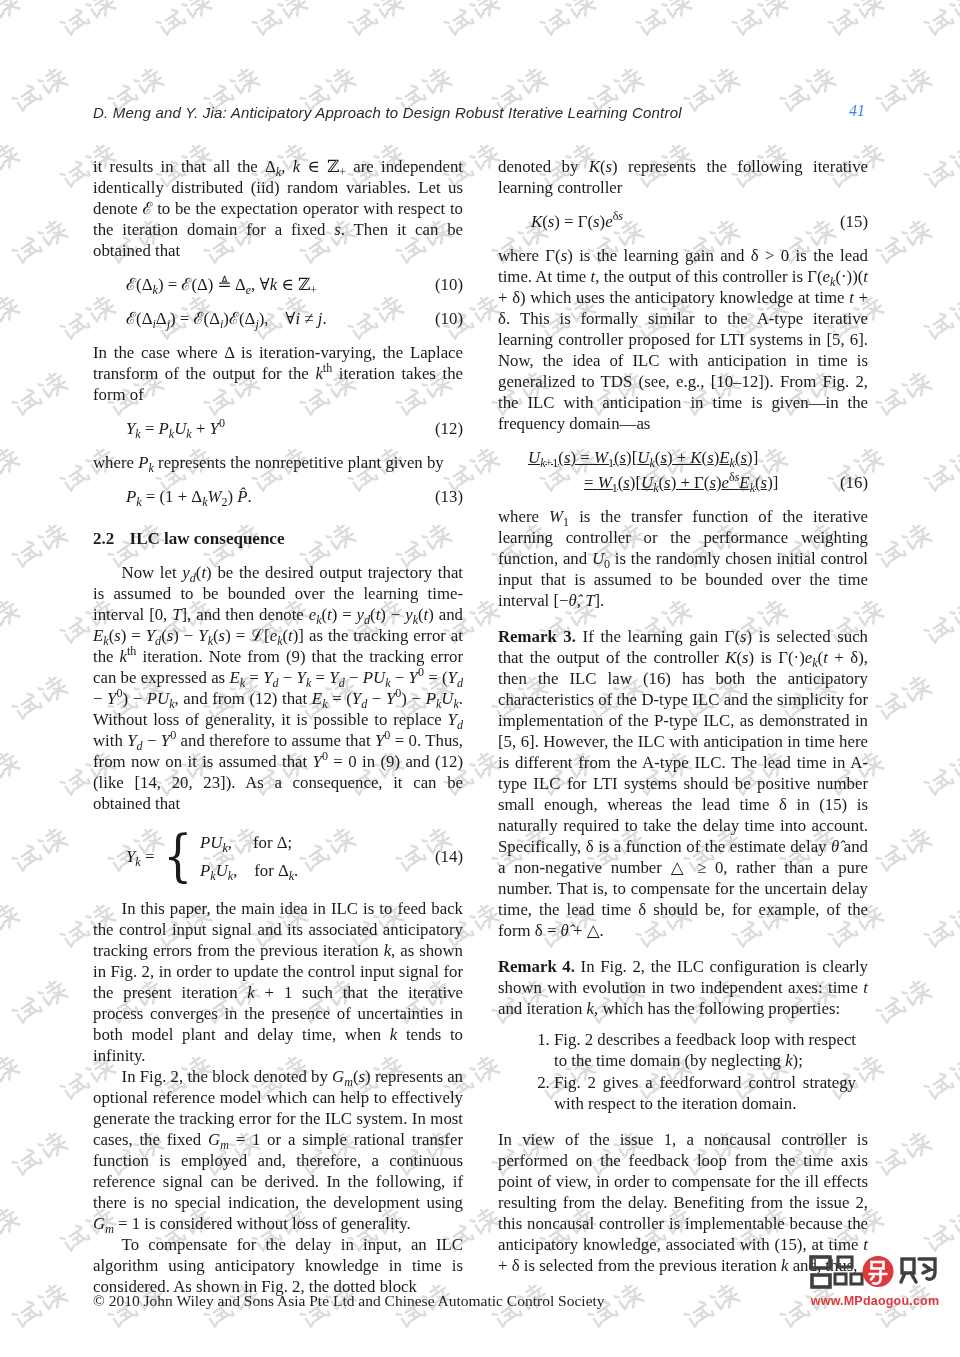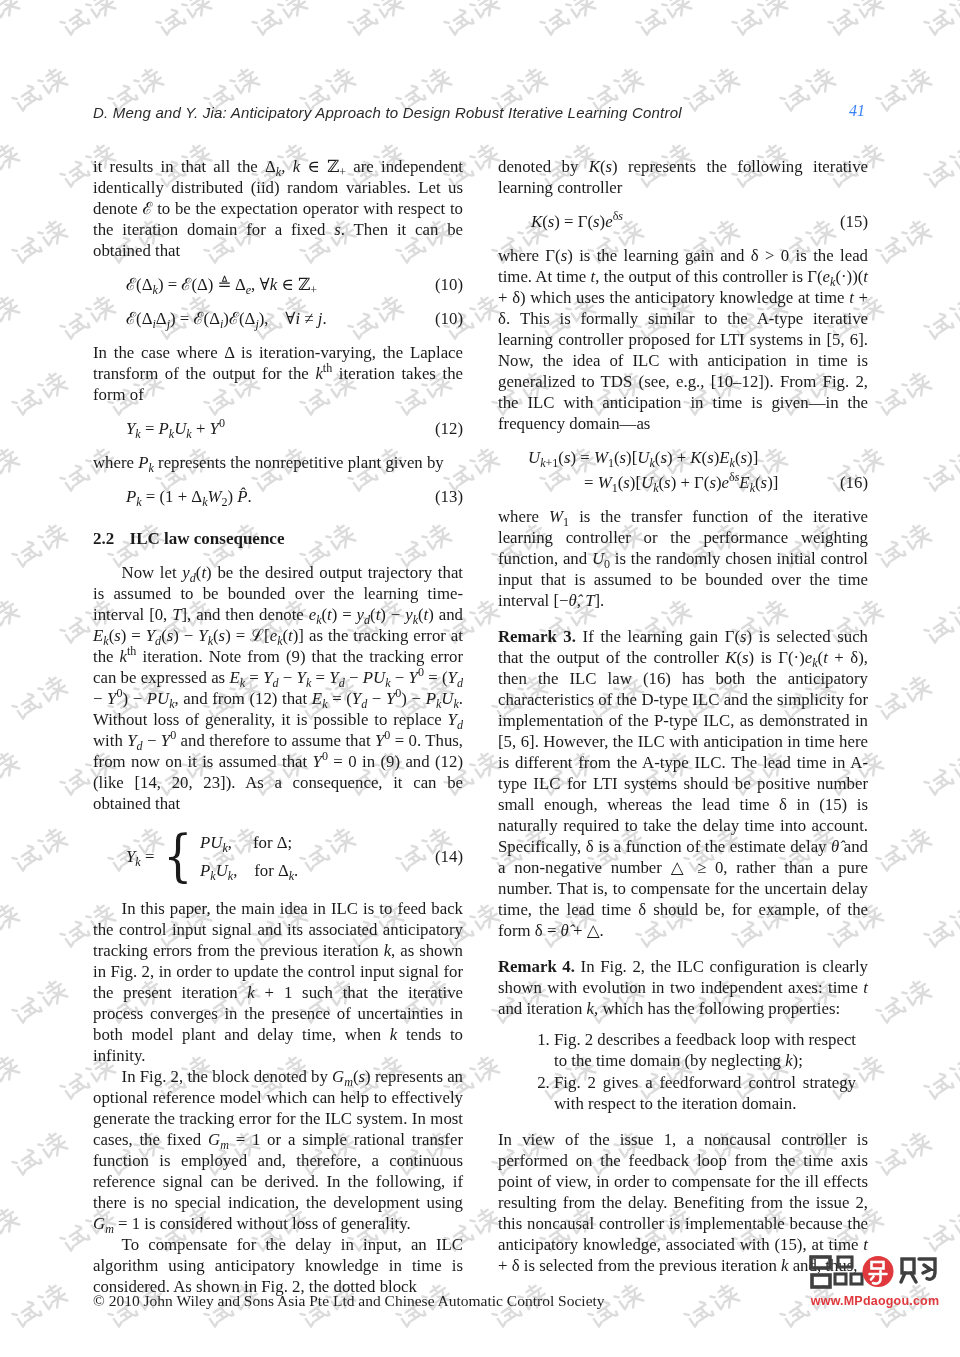--- a/index.html
+++ b/index.html
@@ -27,21 +27,21 @@
   .p-indent { text-indent:1.7em; }
   .p-spaced { margin-top:15px; }
   h2.section { font-size:17px; margin:21px 0 13px 0; font-weight:bold; }
   h2.section .sec-num { margin-right:0.9em; }
   
   .eq { display:flex; align-items:center; margin:13px 0; }
   .eq .eq-body { padding-left:33px; white-space:nowrap; }
   .eq .eq-num { margin-left:auto; }
   .eq-multi { margin:13px 0; }
   .eq-multi .eq-line { display:flex; align-items:center; margin:4px 0; }
-  .eq-multi .eq-line .eq-body { padding-left:30px; white-space:nowrap; }
+  .eq-multi .eq-line .eq-body { padding-left:30px; white-space:nowrap;text-decoration:underline; }
   .eq-multi .eq-line.cont .eq-body { padding-left:86px; }
   
   .eq-cases { display:flex; align-items:center; margin:14px 0; }
   .eq-cases .lhs { padding-left:33px; white-space:nowrap; }
   .eq-cases .brace { font-family:"DejaVu Serif",serif; font-size:56px; font-weight:300;
                      line-height:1; margin:0 4px 0 6px; transform:scaleX(0.82); }
   .eq-cases .case-lines { display:flex; flex-direction:column; gap:7px; }
   .eq-cases .case-lines div { white-space:nowrap; }
   .eq-cases .eq-num { margin-left:auto; }
   

